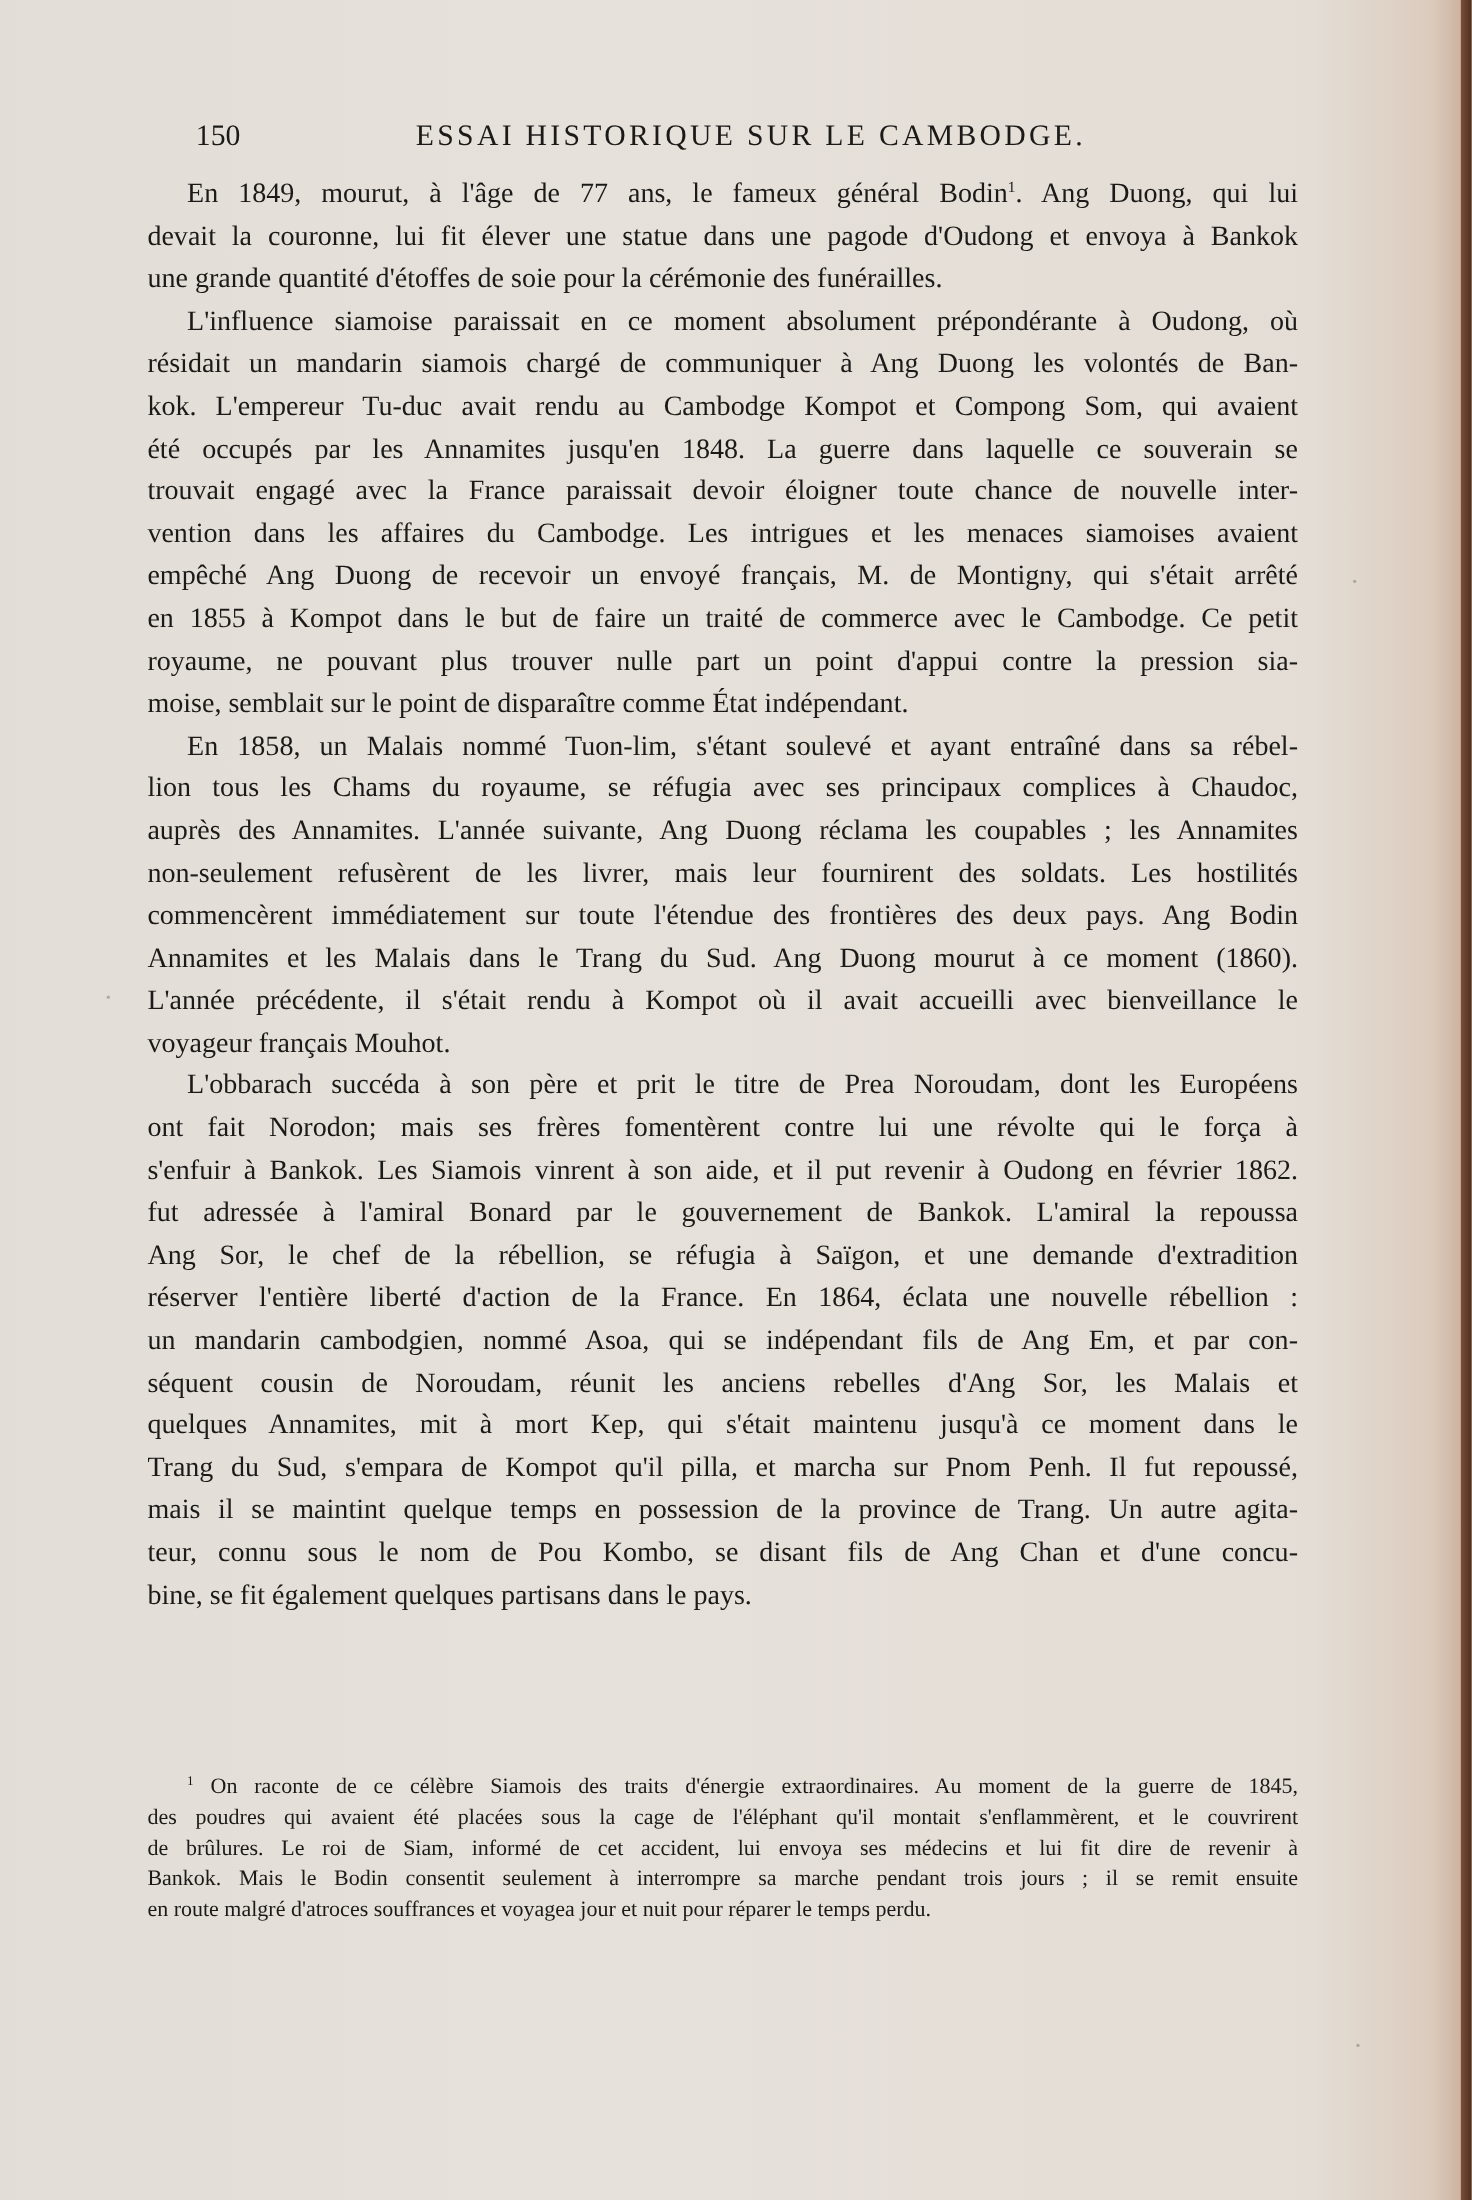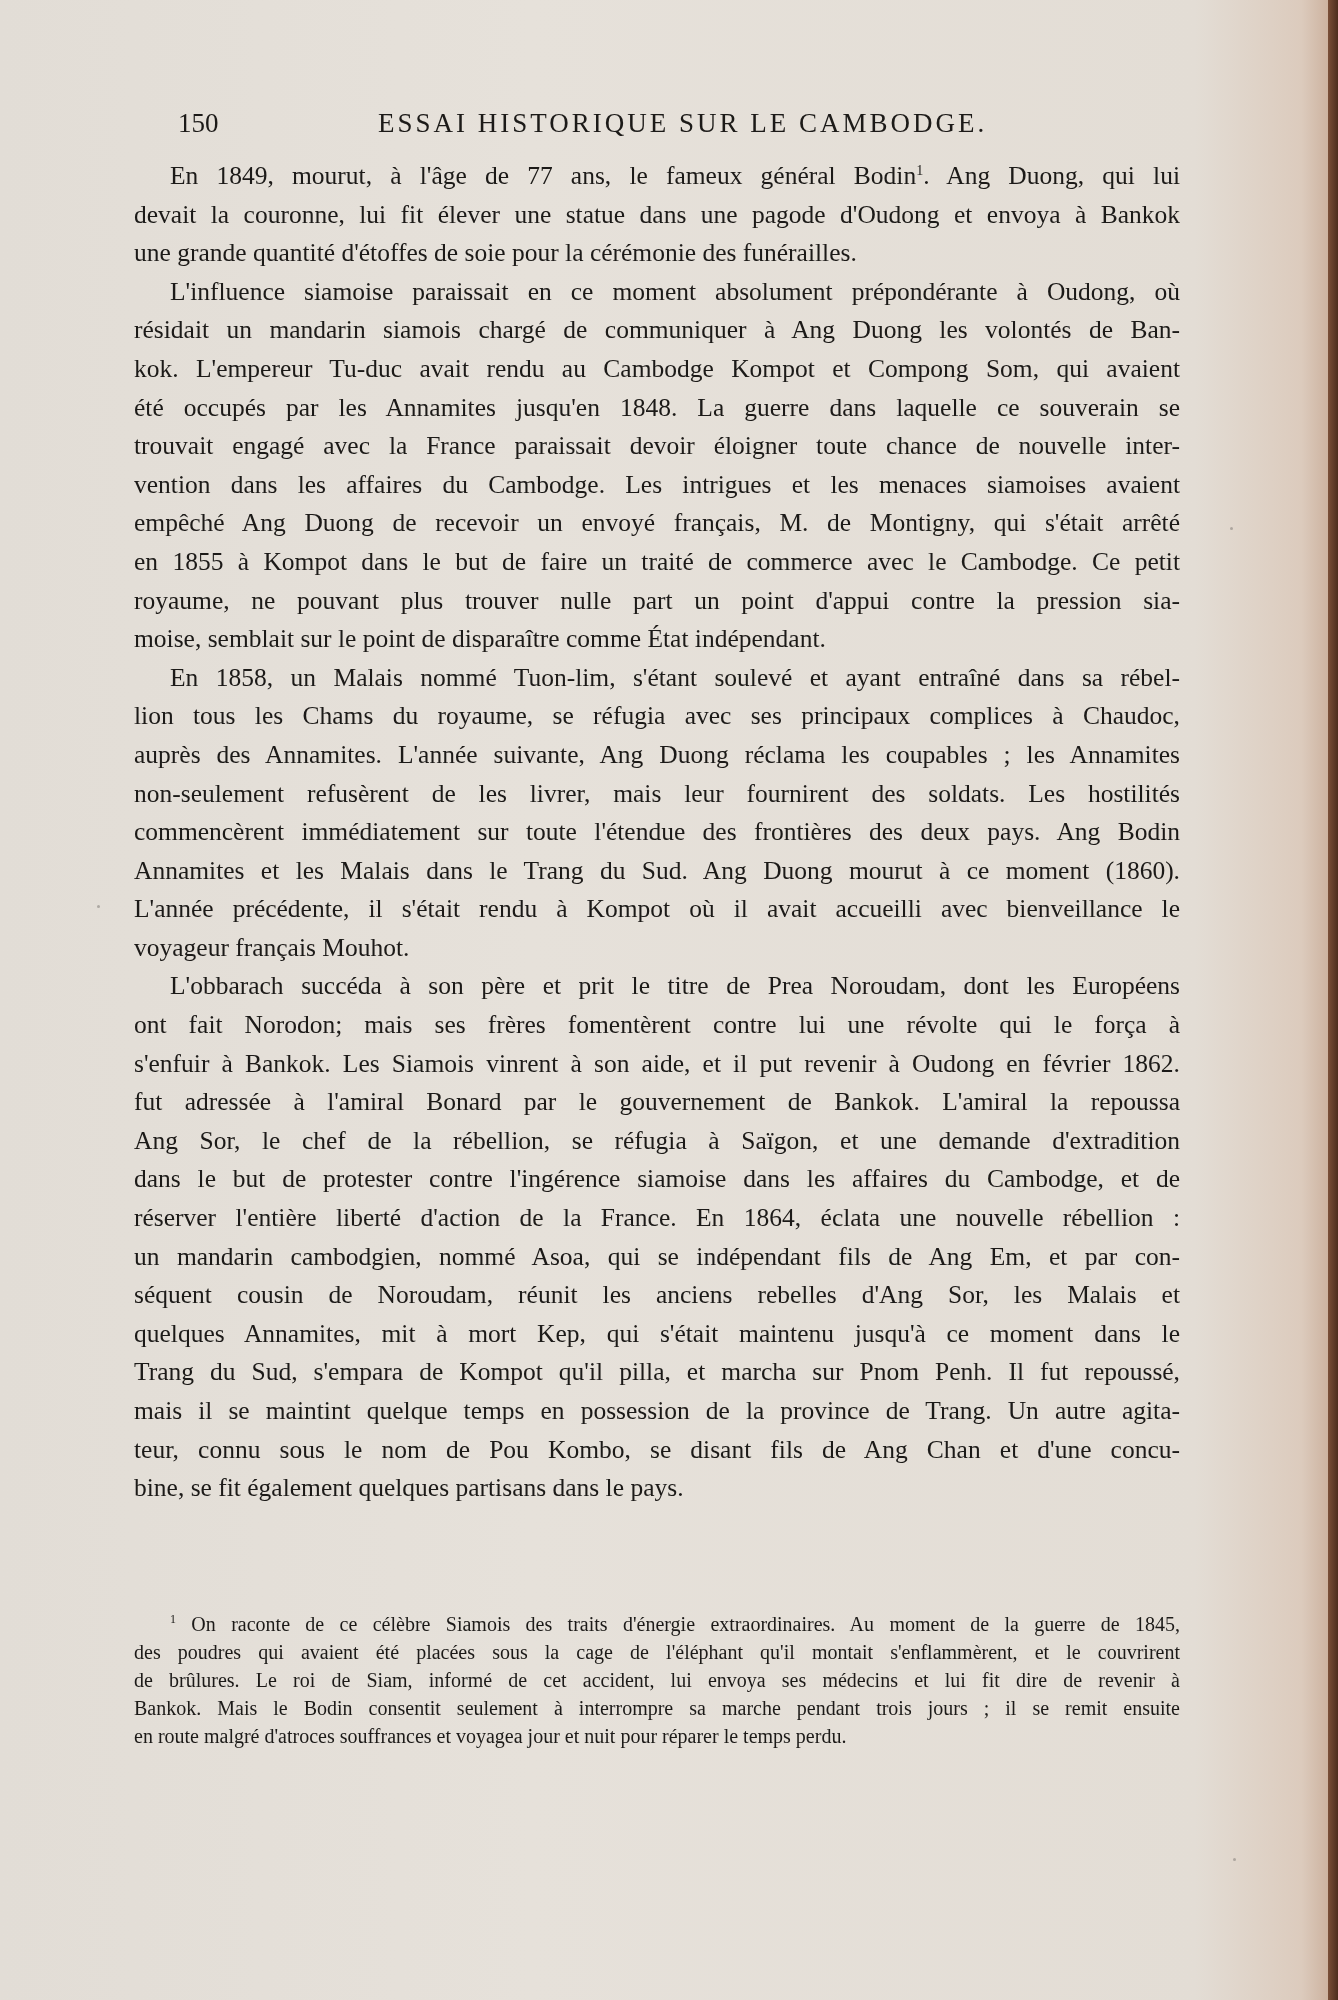--- a/index.html
+++ b/index.html
@@ -88,21 +88,20 @@
       <span class="line">L'année précédente, il s'était rendu à Kompot où il avait accueilli avec bienveillance le</span>
       <span class="line last">voyageur français Mouhot.</span>
     </div>
 
     <div>
       <span class="line indent">L'obbarach succéda à son père et prit le titre de Prea Noroudam, dont les Européens</span>
       <span class="line">ont fait Norodon; mais ses frères fomentèrent contre lui une révolte qui le força à</span>
       <span class="line">s'enfuir à Bankok. Les Siamois vinrent à son aide, et il put revenir à Oudong en février 1862.</span>
       <span class="line">fut adressée à l'amiral Bonard par le gouvernement de Bankok. L'amiral la repoussa</span>
       <span class="line">Ang Sor, le chef de la rébellion, se réfugia à Saïgon, et une demande d'extradition</span>
-      <span class="line">dans le but de protester contre l'ingérence siamoise dans les affaires du Cambodge, et de</span>
       <span class="line">réserver l'entière liberté d'action de la France. En 1864, éclata une nouvelle rébellion :</span>
       <span class="line">un mandarin cambodgien, nommé Asoa, qui se indépendant fils de Ang Em, et par con-</span>
       <span class="line">séquent cousin de Noroudam, réunit les anciens rebelles d'Ang Sor, les Malais et</span>
       <span class="line">quelques Annamites, mit à mort Kep, qui s'était maintenu jusqu'à ce moment dans le</span>
       <span class="line">Trang du Sud, s'empara de Kompot qu'il pilla, et marcha sur Pnom Penh. Il fut repoussé,</span>
       <span class="line">mais il se maintint quelque temps en possession de la province de Trang. Un autre agita-</span>
       <span class="line">teur, connu sous le nom de Pou Kombo, se disant fils de Ang Chan et d'une concu-</span>
       <span class="line last">bine, se fit également quelques partisans dans le pays.</span>
     </div>
   </div>

